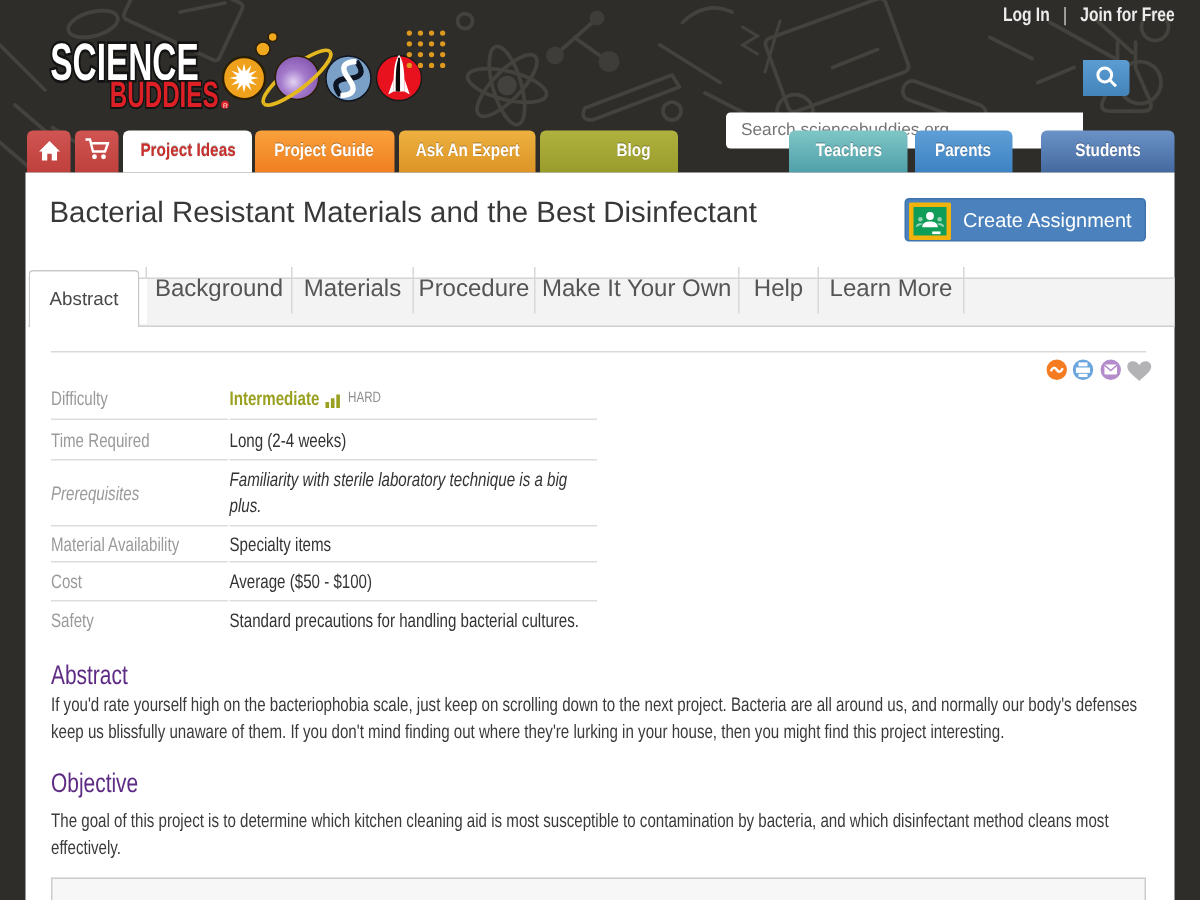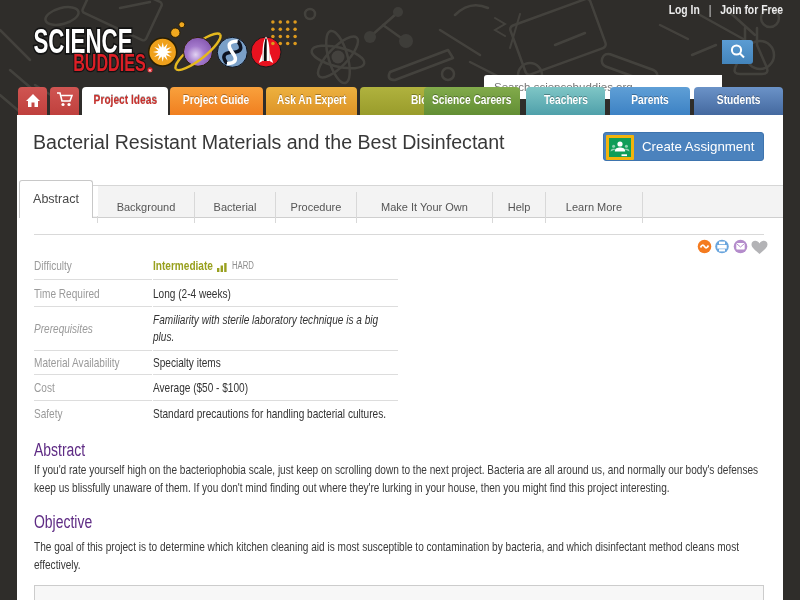--- a/index.html
+++ b/index.html
@@ -17,21 +17,21 @@
 .tab{position:absolute;top:87px;height:28px;border-radius:4px 4px 0 0;color:#fff;font-size:12px;font-weight:bold;text-align:center;line-height:27px;white-space:nowrap;}
 .tab span{display:inline-block;transform:scaleX(0.85);transform-origin:50% 50%;text-shadow:0 -1px 0 rgba(0,0,0,0.3);}
 
 #content{position:absolute;top:115px;left:17px;width:766px;height:485px;background:#fff;}
 #title{position:absolute;top:131px;left:33px;font-size:19.6px;color:#383838;}
 #createbtn{position:absolute;left:603px;top:132px;width:161px;height:29px;background:#4b82bd;border-radius:3px;box-sizing:border-box;border:1px solid #3e74ae;}
 #createbtn .txt{position:absolute;left:38px;top:6px;color:#fff;font-size:13.3px;}
 #gcicon{position:absolute;left:2px;top:2px;width:28px;height:25px;background:#0f9d58;border:3px solid #f2b30c;box-sizing:border-box;border-radius:1px;}
 
 #tabstrip{position:absolute;left:19px;top:185px;width:764px;height:33px;background:#f3f3f3;border-top:1px solid #d6d6d6;border-bottom:1px solid #cfcfcf;box-sizing:border-box;}
-.gtab{position:absolute;top:192px;height:31px;box-sizing:border-box;border-right:1px solid #d8d8d8;color:#555;font-size:11px;text-align:center;line-height:30px;}
+.gtab{position:absolute;top:178px;height:31px;box-sizing:border-box;border-right:1px solid #d8d8d8;color:#555;font-size:16px;text-align:center;line-height:30px;}
 #activetab{position:absolute;left:19px;top:180px;width:74px;height:38px;background:#fff;border:1px solid #c8c8c8;border-bottom:none;border-radius:3px 3px 0 0;box-sizing:border-box;color:#484848;font-size:12.5px;text-align:center;line-height:36px;z-index:3;}
 
 #topline{position:absolute;left:34px;top:234px;width:730px;height:1px;background:#d9d9d9;}
 
 .cx{display:inline-block;transform:scaleX(0.775);transform-origin:0 50%;white-space:nowrap;}
 .cxb{transform:scaleX(0.775);transform-origin:0 0;flex:none;}
 
 #itable{position:absolute;left:34px;top:252px;width:364px;}
 .irow{display:flex;}
 .irow .lbl{width:117.6px;margin-right:1.8px;color:#9a9a9a;font-size:13px;box-sizing:border-box;display:flex;align-items:center;overflow:visible;}
@@ -165,23 +165,22 @@
           <path d="M1 1 L4 1 L6 9 L14 9 L16 3.5 L5.5 3.5" stroke="#fff" stroke-width="1.6" fill="none"></path>
           <circle cx="7" cy="12.5" r="1.6"></circle>
           <circle cx="13" cy="12.5" r="1.6"></circle>
         </g>
       </svg>
   </div>
   <div class="tab" style="left:82px;width:86px;background:#fff;color:#c9302c;"><span>Project Ideas</span></div>
   <div class="tab" style="left:170px;width:93px;background:linear-gradient(#f9a13c,#f07f20);"><span>Project Guide</span></div>
   <div class="tab" style="left:266px;width:91px;background:linear-gradient(#edb13f,#dd9427);"><span>Ask An Expert</span></div>
   <div class="tab" style="left:360px;width:60px;background:linear-gradient(#b0b23e,#999c2b);padding-left:32px;"><span>Blog</span></div>
-  <div class="tab" style="left:424px;width:96px;background:linear-gradient(#82ab4b,#628e34);"><span>Science Careers</span></div>
   <div class="tab" style="left:526px;width:79px;background:linear-gradient(#7fc6c6,#4fa0aa);"><span>Teachers</span></div>
-  <div class="tab" style="left:610px;width:80px;background:linear-gradient(#5f9fd6,#3d82c4);"><span>Parents</span></div>
+  <div class="tab" style="left:610px;width:65px;background:linear-gradient(#5f9fd6,#3d82c4);"><span>Parents</span></div>
   <div class="tab" style="left:694px;width:89px;background:linear-gradient(#6b93c8,#44699f);"><span>Students</span></div>
   <div id="content"></div>
   <div id="title">Bacterial Resistant Materials and the Best Disinfectant</div>
   <div id="createbtn">
     <div id="gcicon">
       <svg width="22" height="19" viewBox="0 0 22 19">
           <g fill="#fff">
             <circle cx="11" cy="6" r="2.6"></circle>
             <path d="M5.8 13.5 C5.8 10.3 8.4 9.6 11 9.6 C13.6 9.6 16.2 10.3 16.2 13.5 Z"></path>
             <g opacity="0.55">
@@ -191,21 +190,21 @@
               <path d="M20.4 13.5 C20.4 11.3 18.8 10.8 17.4 10.8 C16.7 10.8 16 10.9 15.4 11.2"></path>
             </g>
             <rect x="12.5" y="16.3" width="5.5" height="1.8"></rect>
           </g>
         </svg>
     </div>
     <div class="txt">Create Assignment</div>
   </div>
   <div id="tabstrip"></div>
   <div class="gtab" style="left:97px;width:98px;border-left:1px solid #d8d8d8;">Background</div>
-  <div class="gtab" style="left:195px;width:81px;">Bacterial</div>
+  <div class="gtab" style="left:195px;width:81px;">Materials</div>
   <div class="gtab" style="left:276px;width:81px;">Procedure</div>
   <div class="gtab" style="left:357px;width:136px;">Make It Your Own</div>
   <div class="gtab" style="left:493px;width:53px;">Help</div>
   <div class="gtab" style="left:546px;width:97px;">Learn More</div>
   <div class="abs" style="left:93px;top:186px;width:5px;height:30px;background:#fff;z-index:2"></div>
   <div id="activetab">Abstract</div>
   <div id="topline"></div>
   <svg class="abs" style="left:694px;top:238px" width="80" height="18" viewBox="0 0 80 18">
     <circle cx="10.5" cy="8.5" r="6.8" fill="#f47b20"></circle>
     <path d="M6.5 9.5 Q8.5 5.5 10.5 8.5 Q12.5 11.5 14.5 7.5" stroke="#fff" stroke-width="1.7" fill="none"></path>

